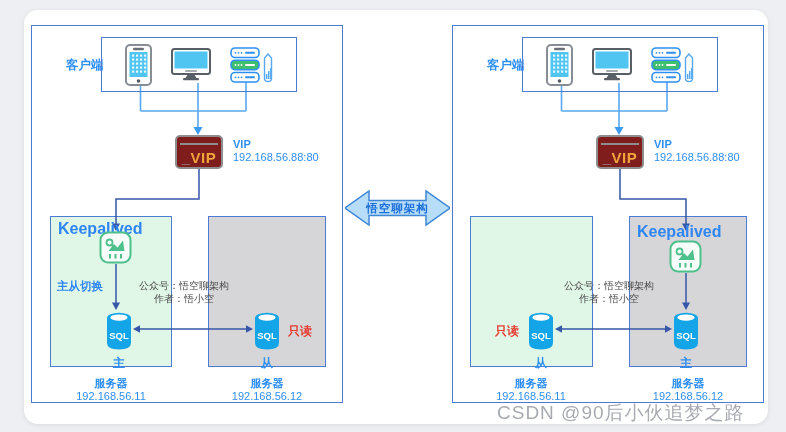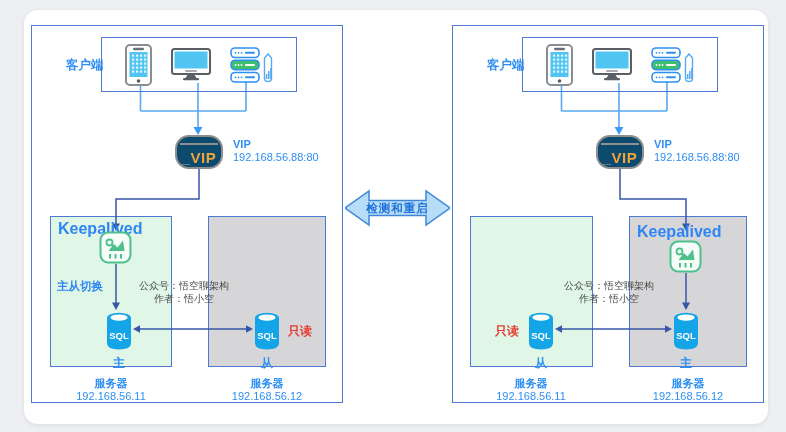--- a/index.html
+++ b/index.html
@@ -16,21 +16,21 @@
   #panel-right .zone.green{left:17px;width:123px;} #panel-right .zone.gray{left:176px;width:118px;}
 
   .wires{position:absolute;left:0;top:0;pointer-events:none;}
 
   .client-label{position:absolute;left:14px;top:31px;color:#2e8ff2;font-weight:bold;font-size:12.5px;margin-left:20px;}
   .client-box{position:absolute;left:69px;top:11px;width:196px;height:55px;border:1.5px solid #4d7bd3;
               box-sizing:border-box;display:flex;align-items:center;justify-content:center;gap:19px;}
   .devgroup{display:flex;align-items:flex-end;gap:3px;}
 
   .vip-box{position:absolute;left:143px;top:109px;width:48px;height:34px;border:2px solid #8e8e8e;
-           border-radius:14px;background:#0c4a6e;box-sizing:border-box;}
+           border-radius:5px;background:#7f1d1d;box-sizing:border-box;}
   .vip-bar{position:absolute;left:3px;right:3px;top:6px;height:2px;background:#8e8e8e;}
   .vip-text{position:absolute;left:0;bottom:1px;width:100%;text-align:center;font-size:15px;
             font-weight:bold;letter-spacing:.5px;}
   .vip-prefix{color:#9aa0a6;} .vip-word{color:#f0a43c;}
   .vip-side{position:absolute;left:201px;top:112px;font-size:11px;color:#2e8ff2;line-height:13px;white-space:nowrap;}
   .vip-side .t{font-weight:bold;}
 
   .keepalived-label{position:absolute;color:#2e86f5;font-size:16px;font-weight:bold;}
   #panel-left .keepalived-label{left:26px;top:194px;}
   #panel-right .keepalived-label{left:184px;top:197px;}
@@ -206,21 +206,21 @@
     <div class="server-label server-b">
       <div class="t">服务器</div>
       <div>192.168.56.12</div>
     </div>
   </section>
 
   <div class="switch">
     <svg width="105" height="44" viewBox="0 0 105 44">
       <polygon points="0,22 24,5 24,14.5 81,14.5 81,5 105,22 81,39 81,29.5 24,29.5 24,39" fill="#b7ddf9" stroke="#3f87d6" stroke-width="1.5"></polygon>
     </svg>
-    <div class="switch-label">检测和重启</div>
+    <div class="switch-label">悟空聊架构</div>
   </div>
 
   <section class="panel" id="panel-right">
     <div class="zone green"></div>
     <div class="zone gray"></div>
 
     <svg class="wires" width="312" height="378">
       <g stroke="#58a9f3" stroke-width="1.6" fill="none">
         <path d="M108.5 59 V85 M214 56 V85 M108.5 85 H214 M166 57 V104"></path>
       </g>
@@ -347,13 +347,14 @@
     <div class="server-label server-a">
       <div class="t">服务器</div>
       <div>192.168.56.11</div>
     </div>
     <div class="server-label server-b">
       <div class="t">服务器</div>
       <div>192.168.56.12</div>
     </div>
   </section>
 
+  <div class="watermark">CSDN @90后小伙追梦之路</div>
 </div>
 
 </body></html>

